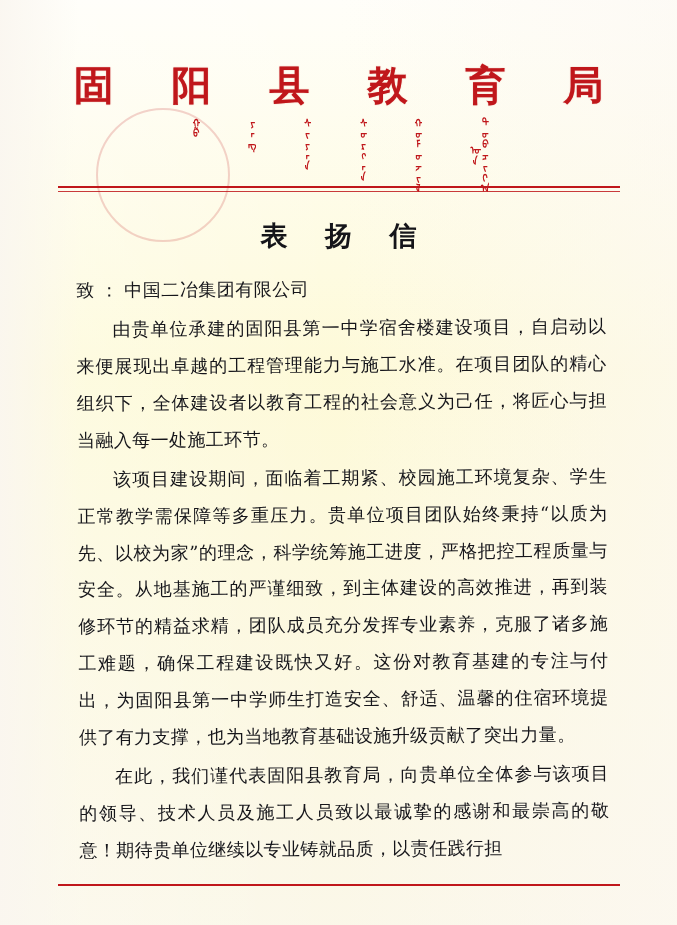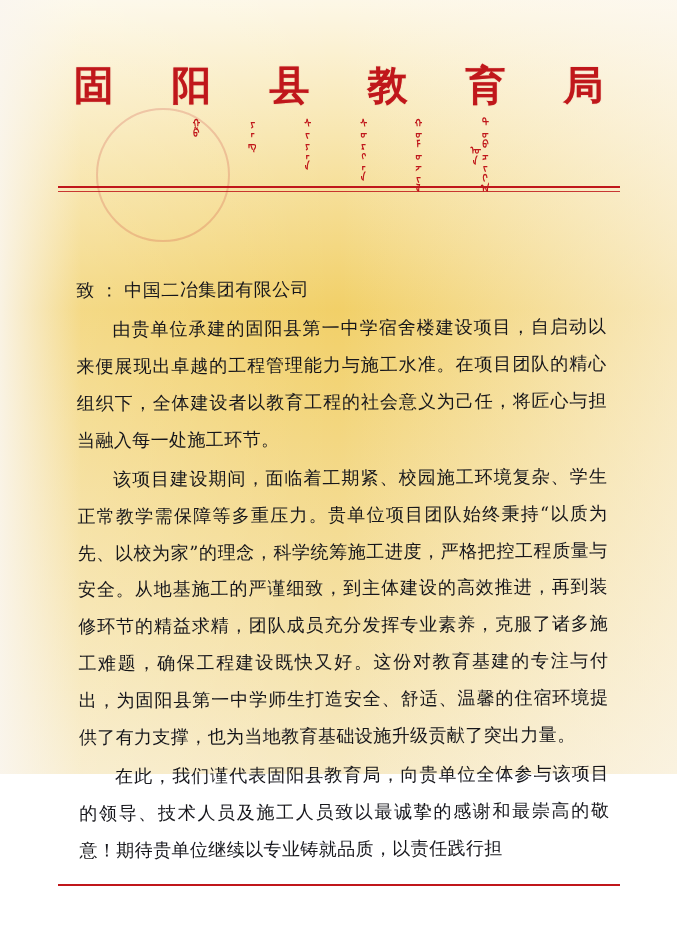--- a/index.html
+++ b/index.html
@@ -10,22 +10,22 @@
     width: 677px;
     height: 925px;
     background: #ffffff;
     font-family: "DejaVu Serif", "Liberation Serif", serif;
     overflow: hidden;
   }
 
   .page {
     position: relative;
     width: 677px;
-    height: 774px;
-    background: #eab308;
+    height: 925px;
+    background: #fef9c3;
     box-sizing: border-box;
     padding-left: 36px;
   }
 
   
   .paper-texture {
     position: absolute;
     inset: 0;
     background:
       linear-gradient(90deg, rgba(250,246,240,0.9) 0%, rgba(255,255,255,0.2) 12%, rgba(255,255,255,0) 50%, rgba(252,248,243,0.6) 100%),
@@ -178,20 +178,21 @@
       <span class="mong-glyph">ᠰᠢᠶᠠᠨ</span>
       <span class="mong-glyph">ᠰᠤᠷᠭᠠᠨ</span>
       <span class="mong-glyph">ᠬᠥᠮᠥᠵᠢᠯ</span>
       <span class="mong-glyph">ᠤᠨ ᠲᠣᠪᠴᠢᠶ᠎ᠠ</span>
     </div>
   </div>
 
   <div class="rule-top"></div>
   <div class="rule-top-thin"></div>
 
+  <div class="doc-title">表 扬 信</div>
 
   <div class="body-area skew">
     <div class="salutation">
       <span class="sal-label">致：</span><span>中国二冶集团有限公司</span>
     </div>
     <p class="para">由贵单位承建的固阳县第一中学宿舍楼建设项目，自启动以来便展现出卓越的工程管理能力与施工水准。在项目团队的精心组织下，全体建设者以教育工程的社会意义为己任，将匠心与担当融入每一处施工环节。</p>
     <p class="para">该项目建设期间，面临着工期紧、校园施工环境复杂、学生正常教学需保障等多重压力。贵单位项目团队始终秉持“以质为先、以校为家”的理念，科学统筹施工进度，严格把控工程质量与安全。从地基施工的严谨细致，到主体建设的高效推进，再到装修环节的精益求精，团队成员充分发挥专业素养，克服了诸多施工难题，确保工程建设既快又好。这份对教育基建的专注与付出，为固阳县第一中学师生打造安全、舒适、温馨的住宿环境提供了有力支撑，也为当地教育基础设施升级贡献了突出力量。</p>
     <p class="para">在此，我们谨代表固阳县教育局，向贵单位全体参与该项目的领导、技术人员及施工人员致以最诚挚的感谢和最崇高的敬意！期待贵单位继续以专业铸就品质，以责任践行担</p>
   </div>
 

